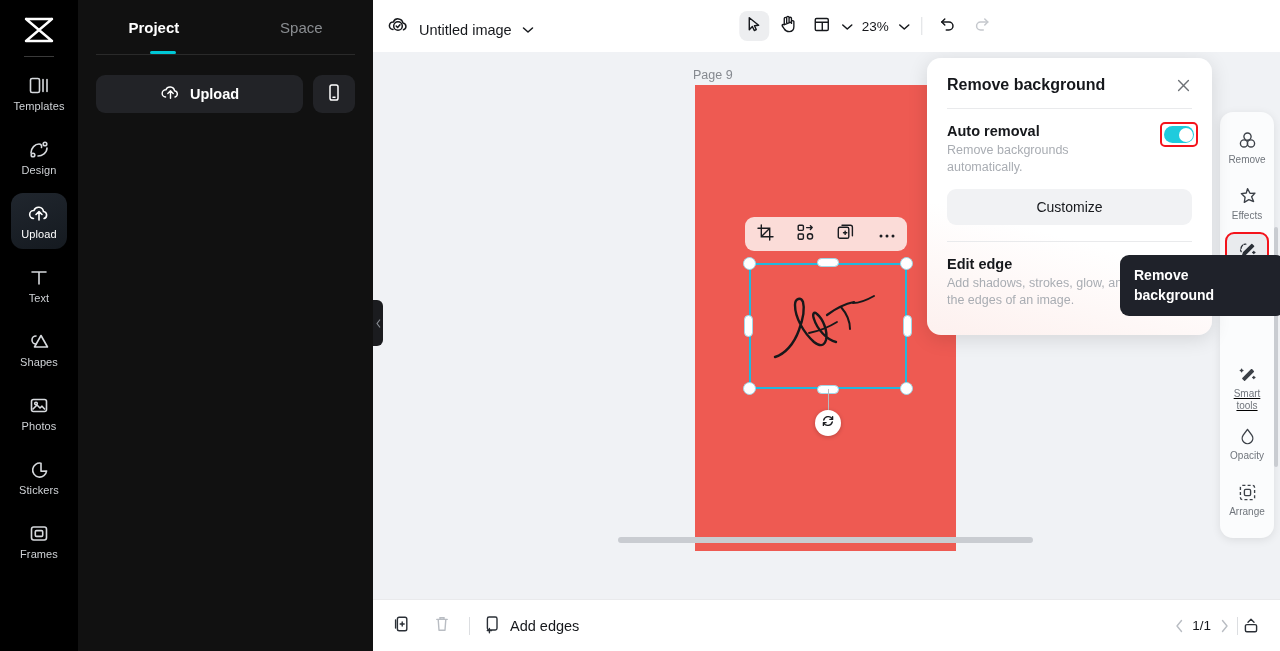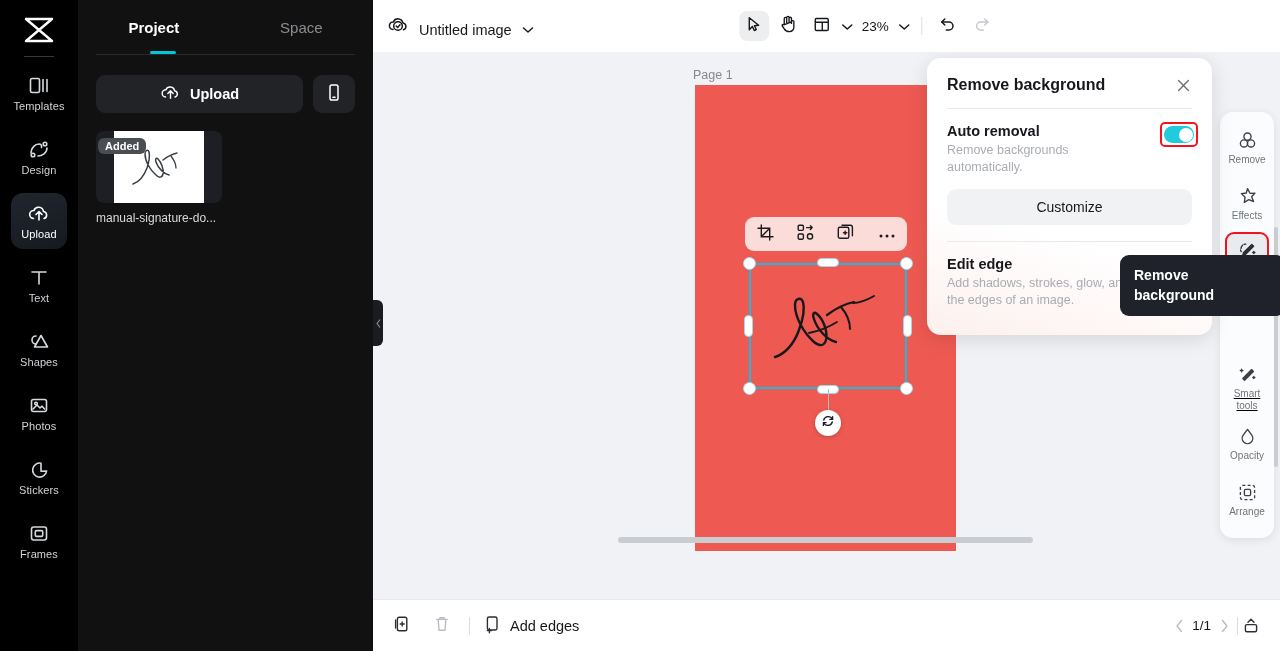--- a/index.html
+++ b/index.html
@@ -311,35 +311,20 @@
       <div class="phone-btn">
         <span>
           <svg width="14" height="19" viewBox="0 0 14 19" fill="none" stroke="#fff" stroke-width="1.5">
             <rect x="3" y="2" width="8" height="15" rx="1.8"></rect>
             <path d="M6 14.3h2" stroke-linecap="round"></path>
           </svg>
         </span>
       </div>
     </div>
 
-    <div class="thumb-wrap">
-      <div class="thumb-card">
-        <div class="thumb-box">
-          <div class="thumb-img">
-            <svg width="80" height="58" viewBox="0 0 80 58" fill="none">
-              <path d="M14 46c6-2 11-8 14-16 2-6 3-12 2-16-1-3-4-2-4 2 0 7 5 16 11 21 3 3 6 3 7-1 1-5-2-12-5-15-2-2-3 0-2 3 2 6 8 12 13 13" stroke="#3a3f45" stroke-width="1.5" stroke-linecap="round" fill="none"></path>
-              <path d="M44 22c4-3 9-6 14-7" stroke="#3a3f45" stroke-width="1.4" stroke-linecap="round"></path>
-              <path d="M52 18c3 4 5 8 5 12" stroke="#3a3f45" stroke-width="1.3" stroke-linecap="round"></path>
-            </svg>
-          </div>
-          <div class="added-badge">Added</div>
-        </div>
-        <div class="thumb-name">manual-signature-do...</div>
-      </div>
-    </div>
   </div>
 
   <div class="main">
 
     <div class="topbar">
       <div class="tb-left">
         <span>
           <svg width="22" height="19" viewBox="0 0 22 19" fill="none" stroke="#16181c" stroke-width="1.5">
             <path d="M6 14.5a3.8 3.8 0 0 1 .4-7.6 5 5 0 0 1 9.5 1 3.5 3.5 0 0 1 .6 6.8" stroke-linecap="round"></path>
             <circle cx="11" cy="11" r="4.3"></circle>
@@ -410,21 +395,21 @@
     </div>
 
     <div class="canvas-area">
 
       <div class="collapse-handle">
         <svg width="5" height="9" viewBox="0 0 5 9" fill="none" stroke="#8b8f95" stroke-width="1.2">
           <path d="M3.7 1 1 4.5l2.7 3.5" stroke-linecap="round" stroke-linejoin="round"></path>
         </svg>
       </div>
 
-      <div class="page-label">Page 1</div>
+      <div class="page-label">Page 9</div>
       <div class="art-page"></div>
 
       <div class="float-toolbar">
         <div class="ft-btn">
           <span>
             <svg width="17" height="17" viewBox="0 0 17 17" fill="none" stroke="#1a1c20" stroke-width="1.4">
               <path d="M4.3 1v11.7H16" stroke-linecap="round"></path>
               <path d="M1 4.3h11.7V16" stroke-linecap="round"></path>
               <path d="m5.5 11.5 6-6" stroke-linecap="round"></path>
             </svg>

